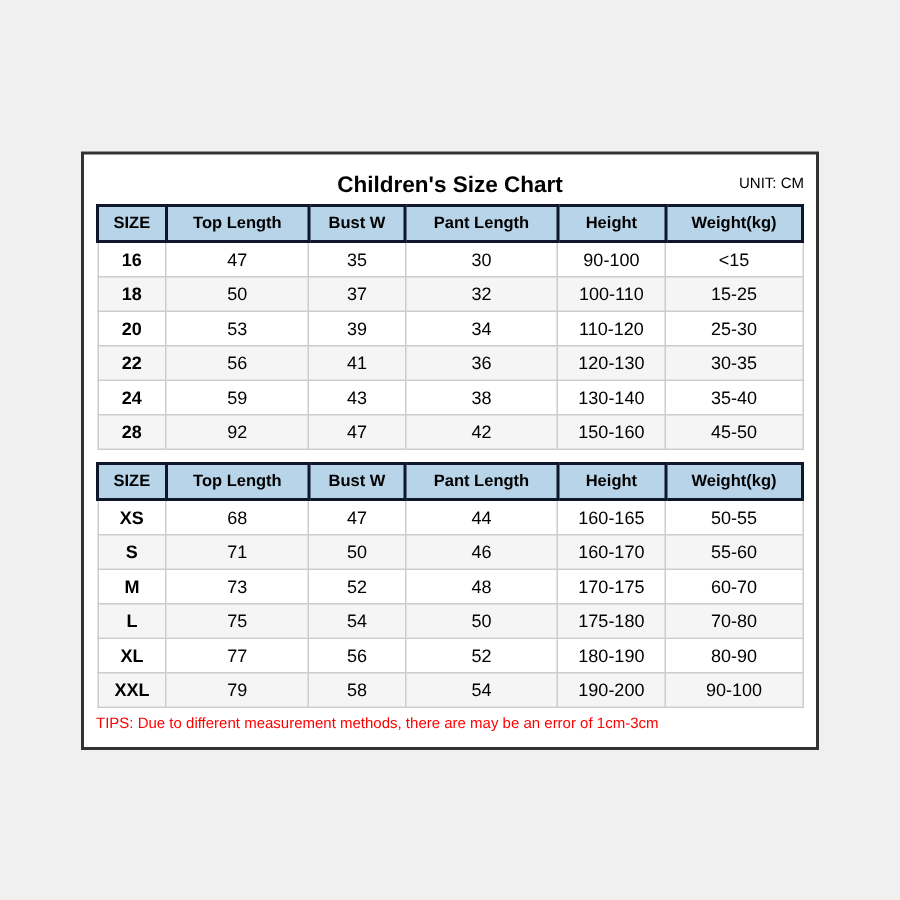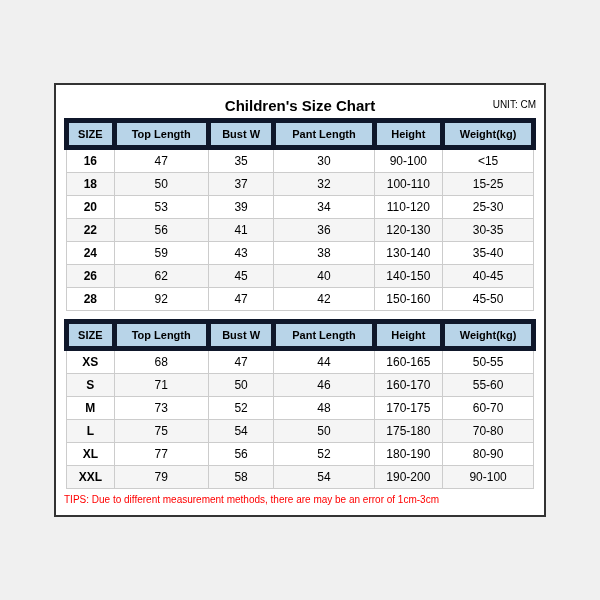--- a/index.html
+++ b/index.html
@@ -32,21 +32,21 @@
       font-size: 10px;
       font-weight: normal;
     }
     table {
       width: 100%;
       border-collapse: collapse;
       font-size: 12px;
     }
     th {
       background-color: #b8d4e8;
-      border: 5px solid #0f172a;
+      border: 2px solid #0f172a;
       padding: 5px 3px;
       text-align: center;
       font-weight: bold;
       font-size: 11px;
     }
     td {
       border: 1px solid #ccc;
       padding: 4px 3px;
       text-align: center;
       font-size: 12px;
@@ -128,28 +128,20 @@
         </tr>
         <tr>
           <td>24</td>
           <td>59</td>
           <td>43</td>
           <td>38</td>
           <td>130-140</td>
           <td>35-40</td>
         </tr>
         <tr>
-          <td>26</td>
-          <td>62</td>
-          <td>45</td>
-          <td>40</td>
-          <td>140-150</td>
-          <td>40-45</td>
-        </tr>
-        <tr>
           <td>28</td>
           <td>92</td>
           <td>47</td>
           <td>42</td>
           <td>150-160</td>
           <td>45-50</td>
         </tr>
       </tbody>
   </table>
 

